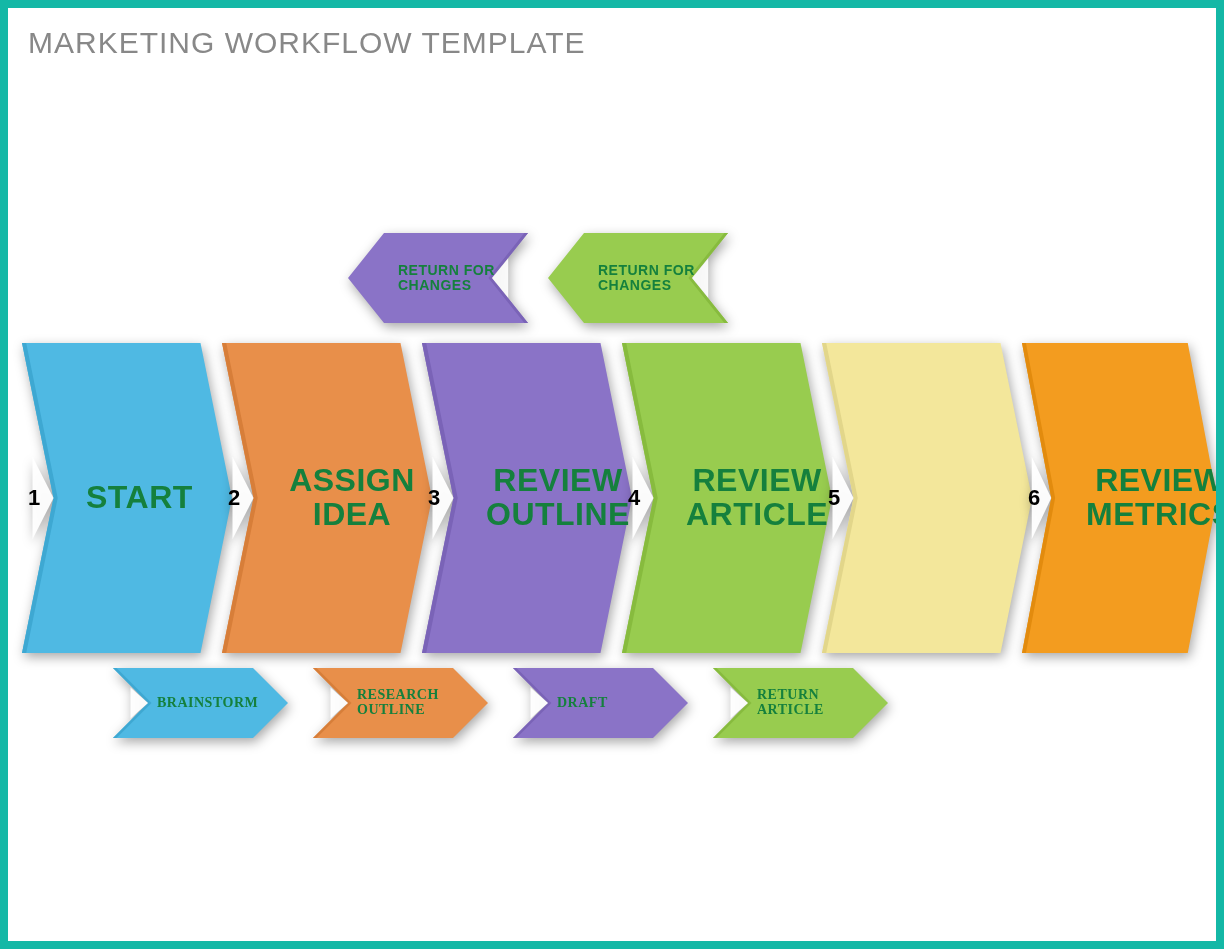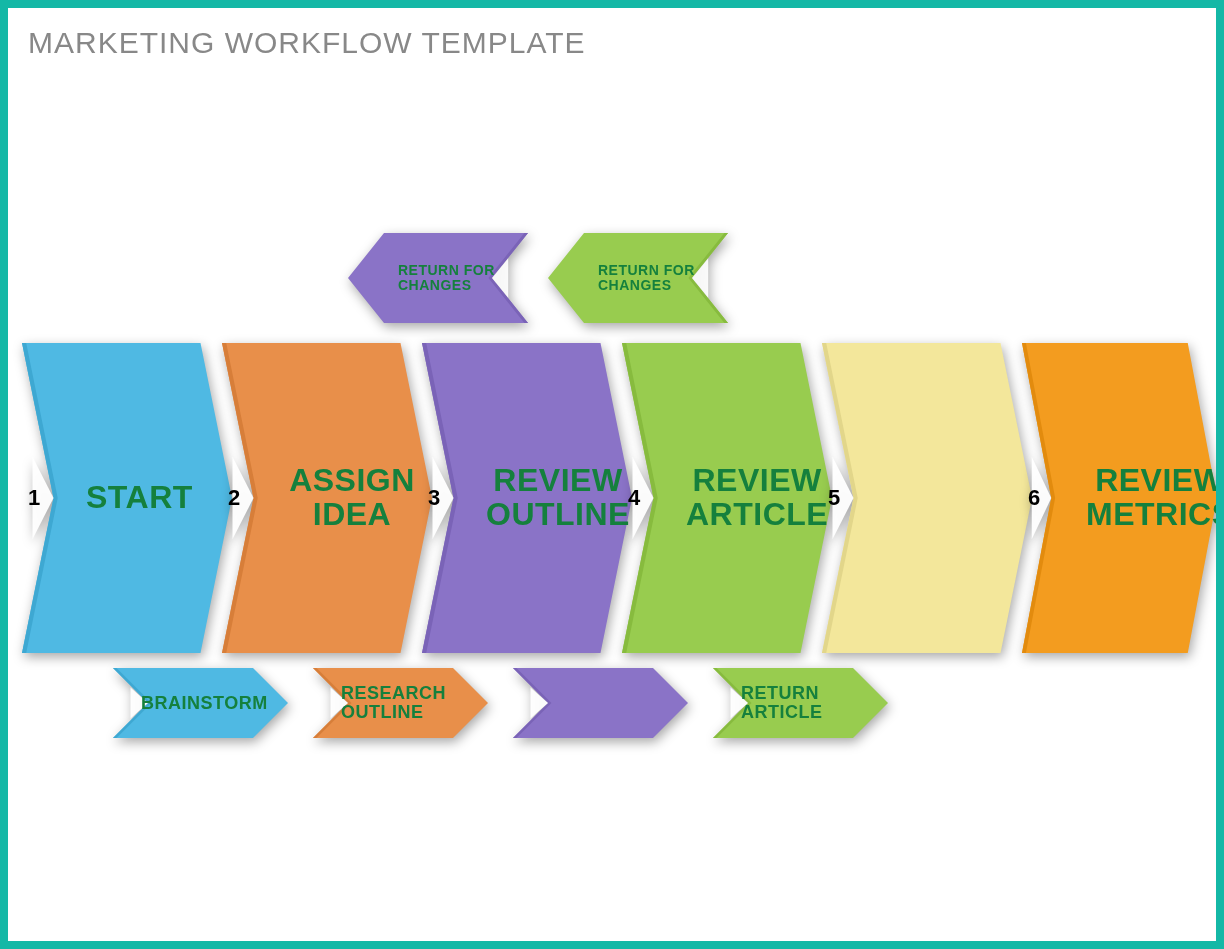--- a/index.html
+++ b/index.html
@@ -42,21 +42,21 @@
     line-height:1.05;
   }
   .chev .num{
     position:absolute;
     left:6px;top:50%;transform:translateY(-50%);
     font-weight:700;font-size:22px;
   }
   
   .big .lbl{left:64px;right:14px;font-size:32px;letter-spacing:0.5px;text-align:center;}
   
-  .small .lbl{left:28px;right:14px;font-size:18px;letter-spacing:0.5px;}
+  .small .lbl{left:44px;right:14px;font-size:14px;letter-spacing:0.5px;font-family:Liberation Serif, serif;}
   
   .ret .lbl{right:10px;left:50px;font-size:14px;letter-spacing:0.5px;}
 
   
   .c1 .body{fill:#4fb9e3;} .c1 .edge{fill:#3ea8d2;}
   .c2 .body{fill:#e88f4a;} .c2 .edge{fill:#d77e39;}
   .c3 .body{fill:#8a73c7;} .c3 .edge{fill:#7a63b7;}
   .c4 .body{fill:#98cc4f;} .c4 .edge{fill:#87bb3e;}
   .c5 .body{fill:#f3e79b;} .c5 .edge{fill:#e2d68a;}
   .c6 .body{fill:#f39c1f;} .c6 .edge{fill:#e28b0e;}
@@ -159,20 +159,21 @@
         <polygon points="40,50 20,28 20,72" fill="#fff" opacity="0.95"></polygon>
       </svg>
       <div class="lbl">RESEARCH OUTLINE</div>
     </div>
     <div class="chev small c3" style="left:505px;width:175px;">
       <svg viewBox="0 0 200 100" preserveAspectRatio="none">
         <polygon class="body" points="0,0 160,0 200,50 160,100 0,100 40,50"></polygon>
         <polygon class="edge" points="0,0 40,50 0,100 4,100 44,50 4,0"></polygon>
         <polygon points="40,50 20,28 20,72" fill="#fff" opacity="0.95"></polygon>
       </svg>
+      <div class="lbl">DRAFT</div>
     </div>
     <div class="chev small c4" style="left:705px;width:175px;">
       <svg viewBox="0 0 200 100" preserveAspectRatio="none">
         <polygon class="body" points="0,0 160,0 200,50 160,100 0,100 40,50"></polygon>
         <polygon class="edge" points="0,0 40,50 0,100 4,100 44,50 4,0"></polygon>
         <polygon points="40,50 20,28 20,72" fill="#fff" opacity="0.95"></polygon>
       </svg>
       <div class="lbl">RETURN ARTICLE</div>
     </div>
   </div>

